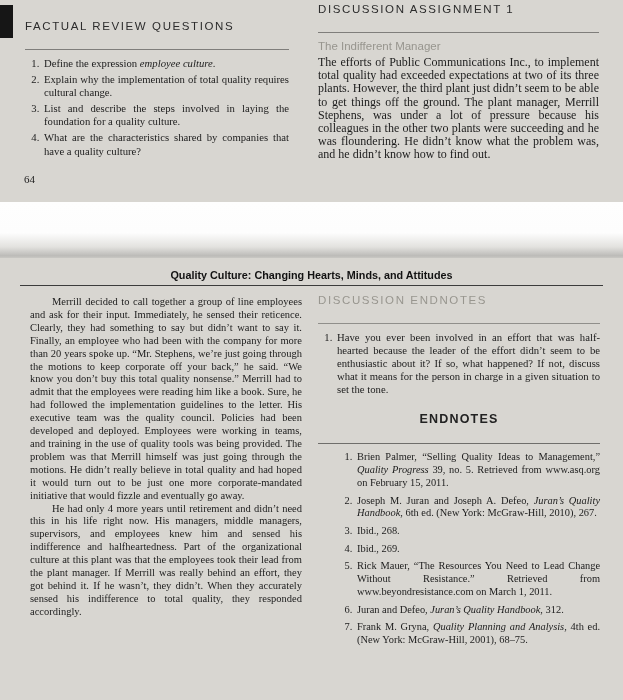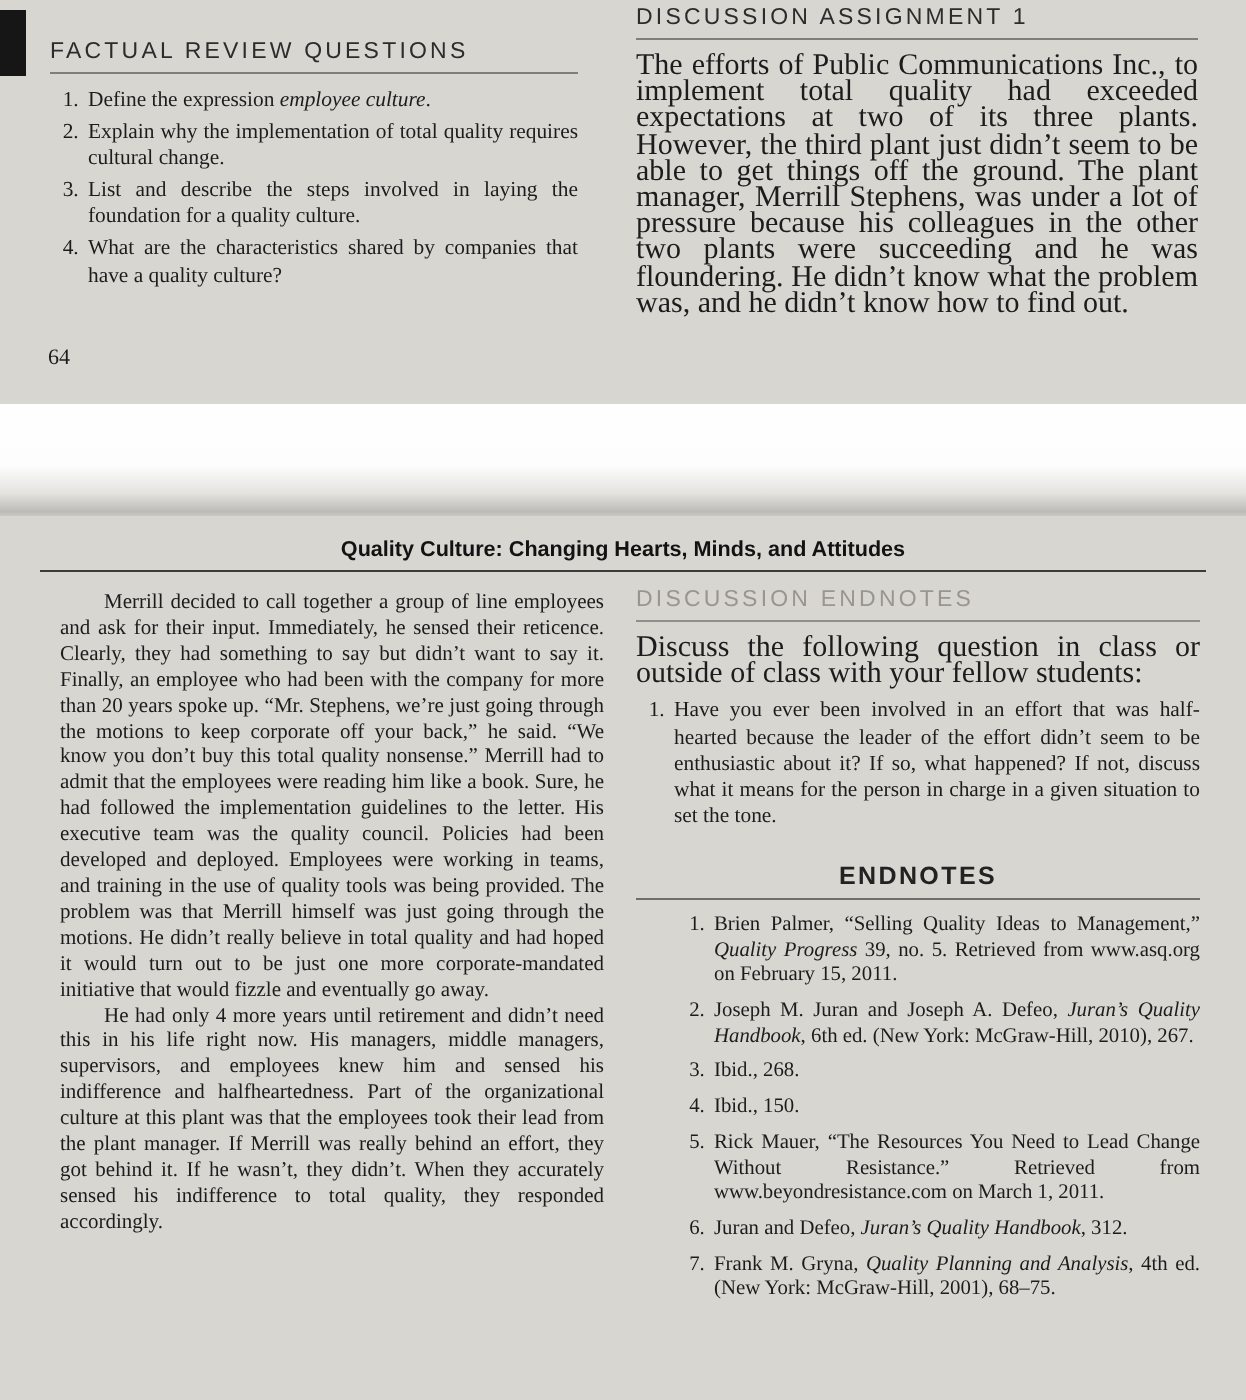--- a/index.html
+++ b/index.html
@@ -24,34 +24,34 @@
   .col { position: absolute; }
   .col-left-top  { left: 25px;  top: 20px; width: 264px; }
   .col-right-top { left: 318px; top: 3px;  width: 281px; }
   .col-left-bottom  { left: 30px;  top: 38px; width: 272px; }
   .col-right-bottom { left: 318px; top: 36px; width: 282px; }
 
   .rule-head {
     font-family: "Liberation Sans", sans-serif;
     font-weight: 400; font-size: 11.5px; letter-spacing: 1.6px;
     color: #2c2c2c;
-    margin: 0 0 7px 0; padding-bottom: 4px;
+    margin: 0 0 7px 0; padding-bottom: 17px;
     border-bottom: 1px solid #7f7e7b;
   }
   .rule-head.gray { color: #98968f; border-bottom-color: #908f8b; }
   .rule-head.endnotes {
     font-weight: bold; font-size: 12.5px; letter-spacing: 1.2px;
     color: #222; margin-top: 16px; border-bottom-color: #6f6e6b; text-align: center;
   }
   .sub-head {
     font-family: "Liberation Sans", sans-serif;
     font-weight: 400; font-size: 11.5px; color: #97958e;
     margin: 0 0 4px 0;
   }
-  .body-text { font-size: 15px; line-height: 13.2px; text-align: justify; margin: 0; }
+  .body-text { font-size: 12px; line-height: 13.2px; text-align: justify; margin: 0; }
   .indent { text-indent: 22px; }
   .col-left-bottom .body-text { font-size: 10.5px; line-height: 12.9px; }
 
   .q-list { margin: 0; padding-left: 17px; font-size: 10.7px; line-height: 13.1px; }
   .q-list li { margin-bottom: 3px; text-align: justify; padding-left: 2px; }
   .dq-list { margin-top: 5px; }
   .endnote-list { font-size: 10.4px; line-height: 12.7px; }
   .endnote-list li { margin-bottom: 5px; margin-left: 20px; }
 
   .page-number { position: absolute; left: 24px; top: 173px; font-size: 11px; color: #1c1c1c; }
@@ -78,48 +78,48 @@
         <li>Explain why the implementation of total quality requires cultural change.</li>
         <li>List and describe the steps involved in laying the foundation for a quality culture.</li>
         <li>What are the characteristics shared by companies that have a quality culture?</li>
       </ol>
     </div>
 
     <div class="page-number">64</div>
 
     <div class="col col-right-top">
       <h2 class="rule-head">DISCUSSION ASSIGNMENT 1</h2>
+      <h3 class="sub-head">The Indifferent Manager</h3>
       <p class="body-text">The efforts of Public Communications Inc., to implement total quality had exceeded expectations at two of its three plants. However, the third plant just didn’t seem to be able to get things off the ground. The plant manager, Merrill Stephens, was under a lot of pressure because his colleagues in the other two plants were succeeding and he was floundering. He didn’t know what the problem was, and he didn’t know how to find out.</p>
     </div>
   </section>
 
   <div class="page-gap"></div>
 
   <section class="sheet sheet-bottom">
     <div class="running-head">Quality Culture: Changing Hearts, Minds, and Attitudes</div>
     <div class="head-rule"></div>
 
     <div class="col col-left-bottom">
       <p class="body-text indent">Merrill decided to call together a group of line employees and ask for their input. Immediately, he sensed their reticence. Clearly, they had something to say but didn’t want to say it. Finally, an employee who had been with the company for more than 20 years spoke up. “Mr. Stephens, we’re just going through the motions to keep corporate off your back,” he said. “We know you don’t buy this total quality nonsense.” Merrill had to admit that the employees were reading him like a book. Sure, he had followed the implementation guidelines to the letter. His executive team was the quality council. Policies had been developed and deployed. Employees were working in teams, and training in the use of quality tools was being provided. The problem was that Merrill himself was just going through the motions. He didn’t really believe in total quality and had hoped it would turn out to be just one more corporate-mandated initiative that would fizzle and eventually go away.</p>
       <p class="body-text indent">He had only 4 more years until retirement and didn’t need this in his life right now. His managers, middle managers, supervisors, and employees knew him and sensed his indifference and halfheartedness. Part of the organizational culture at this plant was that the employees took their lead from the plant manager. If Merrill was really behind an effort, they got behind it. If he wasn’t, they didn’t. When they accurately sensed his indifference to total quality, they responded accordingly.</p>
     </div>
 
     <div class="col col-right-bottom">
       <h2 class="rule-head gray">DISCUSSION ENDNOTES</h2>
-      <p class="body-text">Discuss the following question in class or outside of class with your fellow students:</p>
       <ol class="q-list dq-list">
         <li>Have you ever been involved in an effort that was half-hearted because the leader of the effort didn’t seem to be enthusiastic about it? If so, what happened? If not, discuss what it means for the person in charge in a given situation to set the tone.</li>
       </ol>
 
       <h2 class="rule-head endnotes">ENDNOTES</h2>
       <ol class="q-list endnote-list">
         <li>Brien Palmer, “Selling Quality Ideas to Management,” <i>Quality Progress</i> 39, no. 5. Retrieved from www.asq.org on February 15, 2011.</li>
         <li>Joseph M. Juran and Joseph A. Defeo, <i>Juran’s Quality Handbook</i>, 6th ed. (New York: McGraw-Hill, 2010), 267.</li>
         <li>Ibid., 268.</li>
-        <li>Ibid., 150.</li>
+        <li>Ibid., 269.</li>
         <li>Rick Mauer, “The Resources You Need to Lead Change Without Resistance.” Retrieved from www.beyondresistance.com on March 1, 2011.</li>
         <li>Juran and Defeo, <i>Juran’s Quality Handbook</i>, 312.</li>
         <li>Frank M. Gryna, <i>Quality Planning and Analysis</i>, 4th ed. (New York: McGraw-Hill, 2001), 68–75.</li>
       </ol>
     </div>
   </section>
 
 </div>
 
 </body></html>

